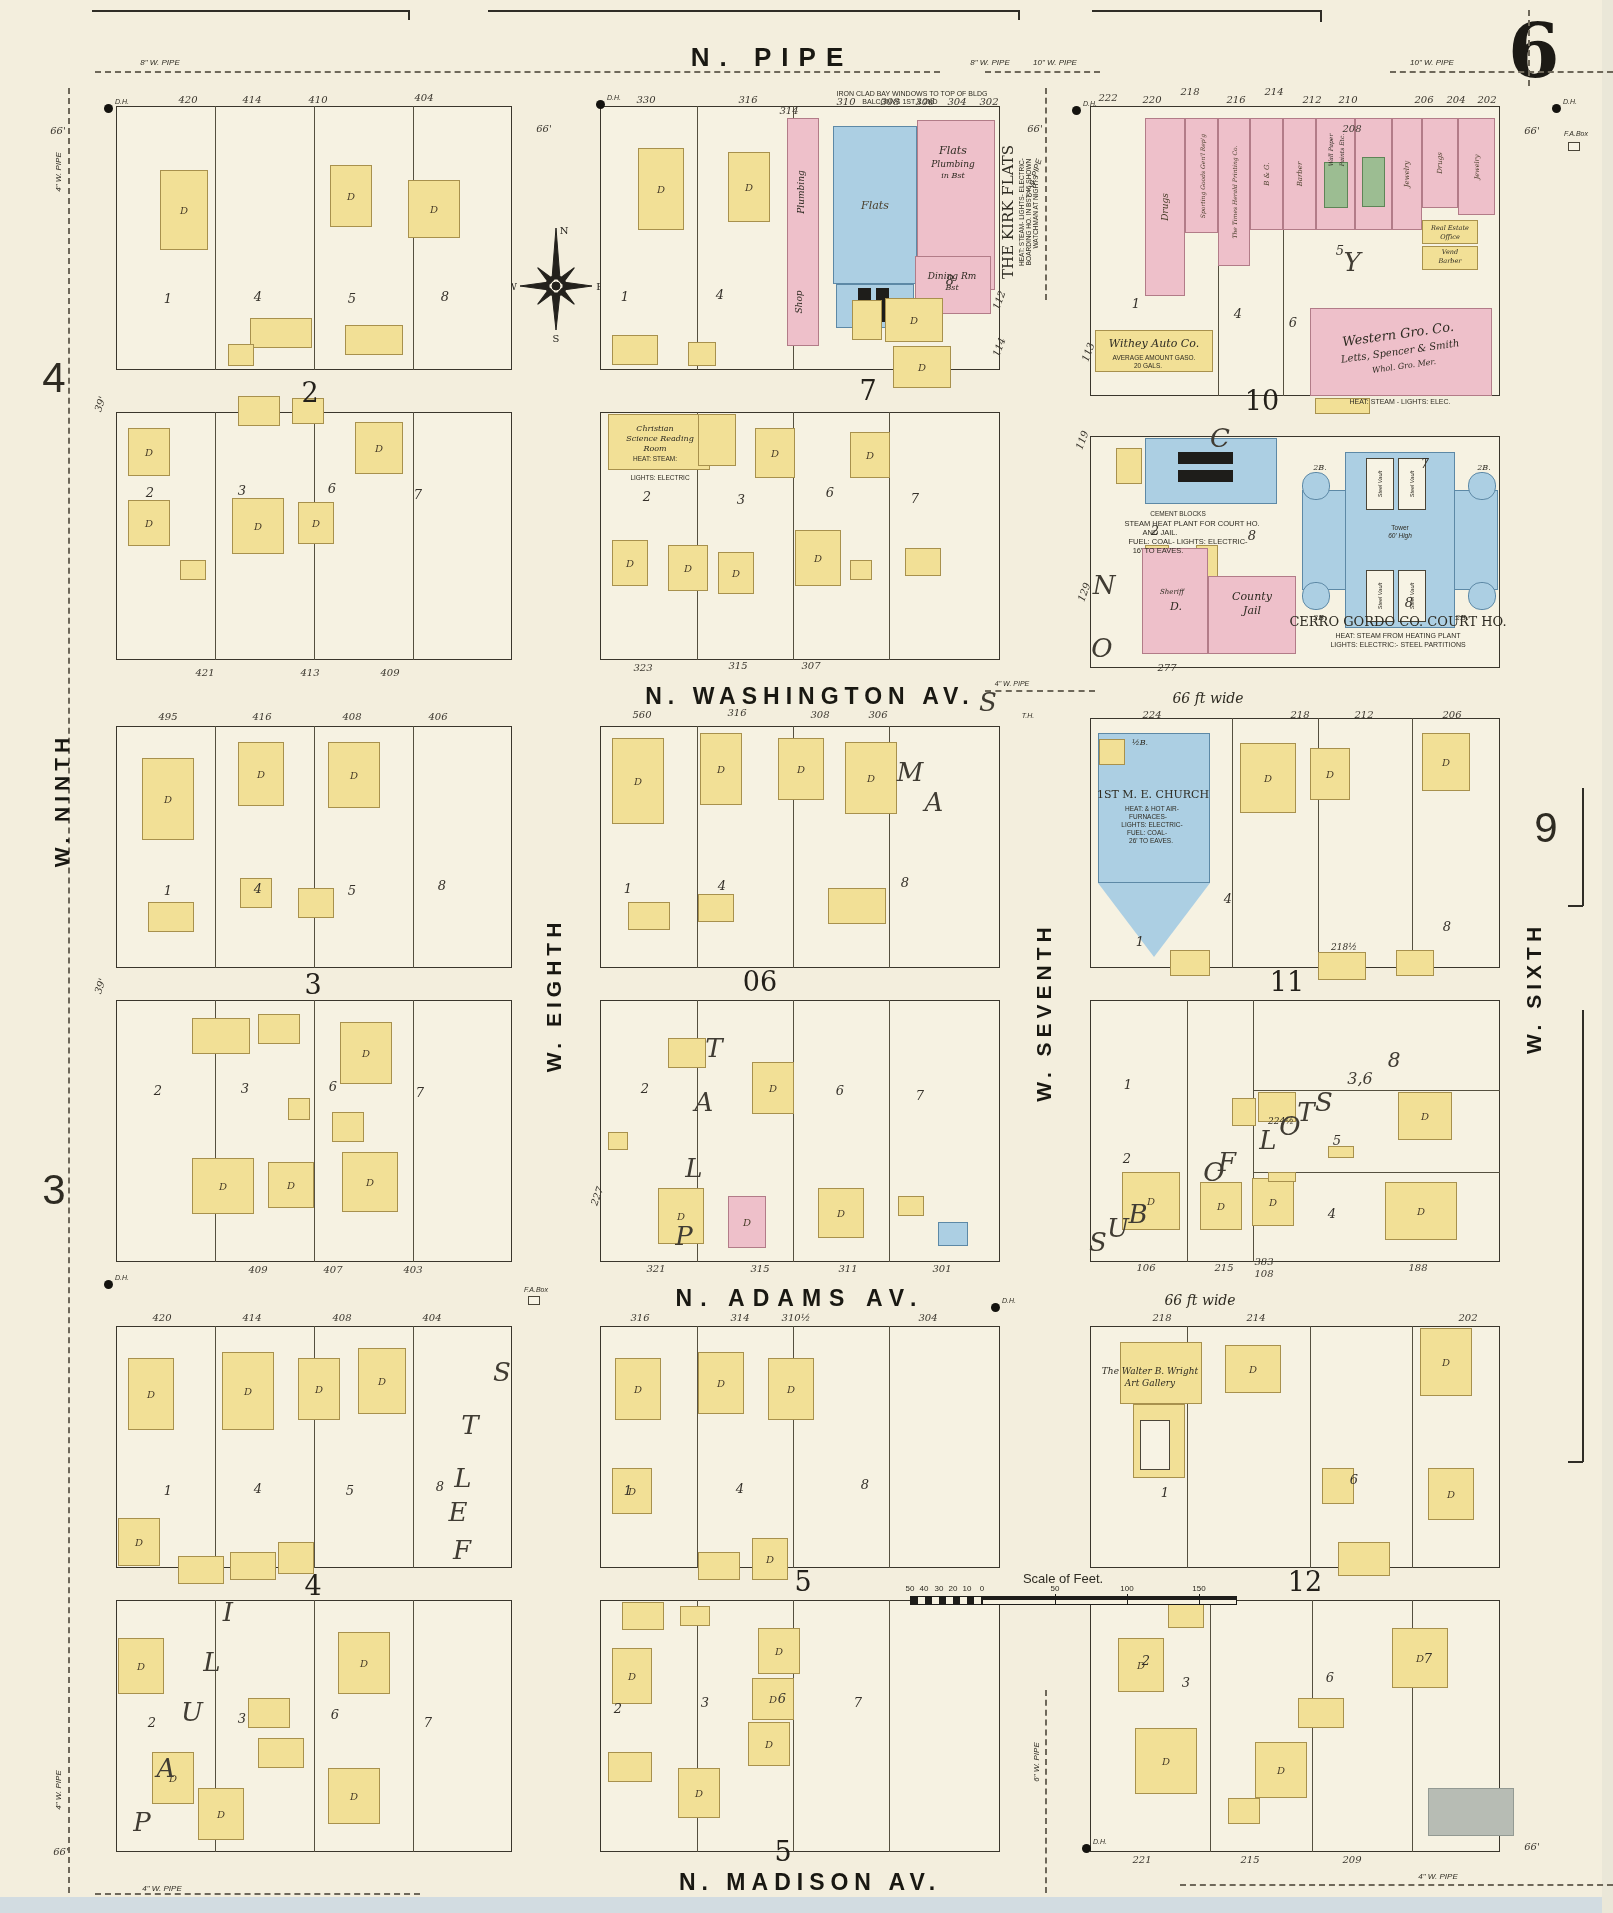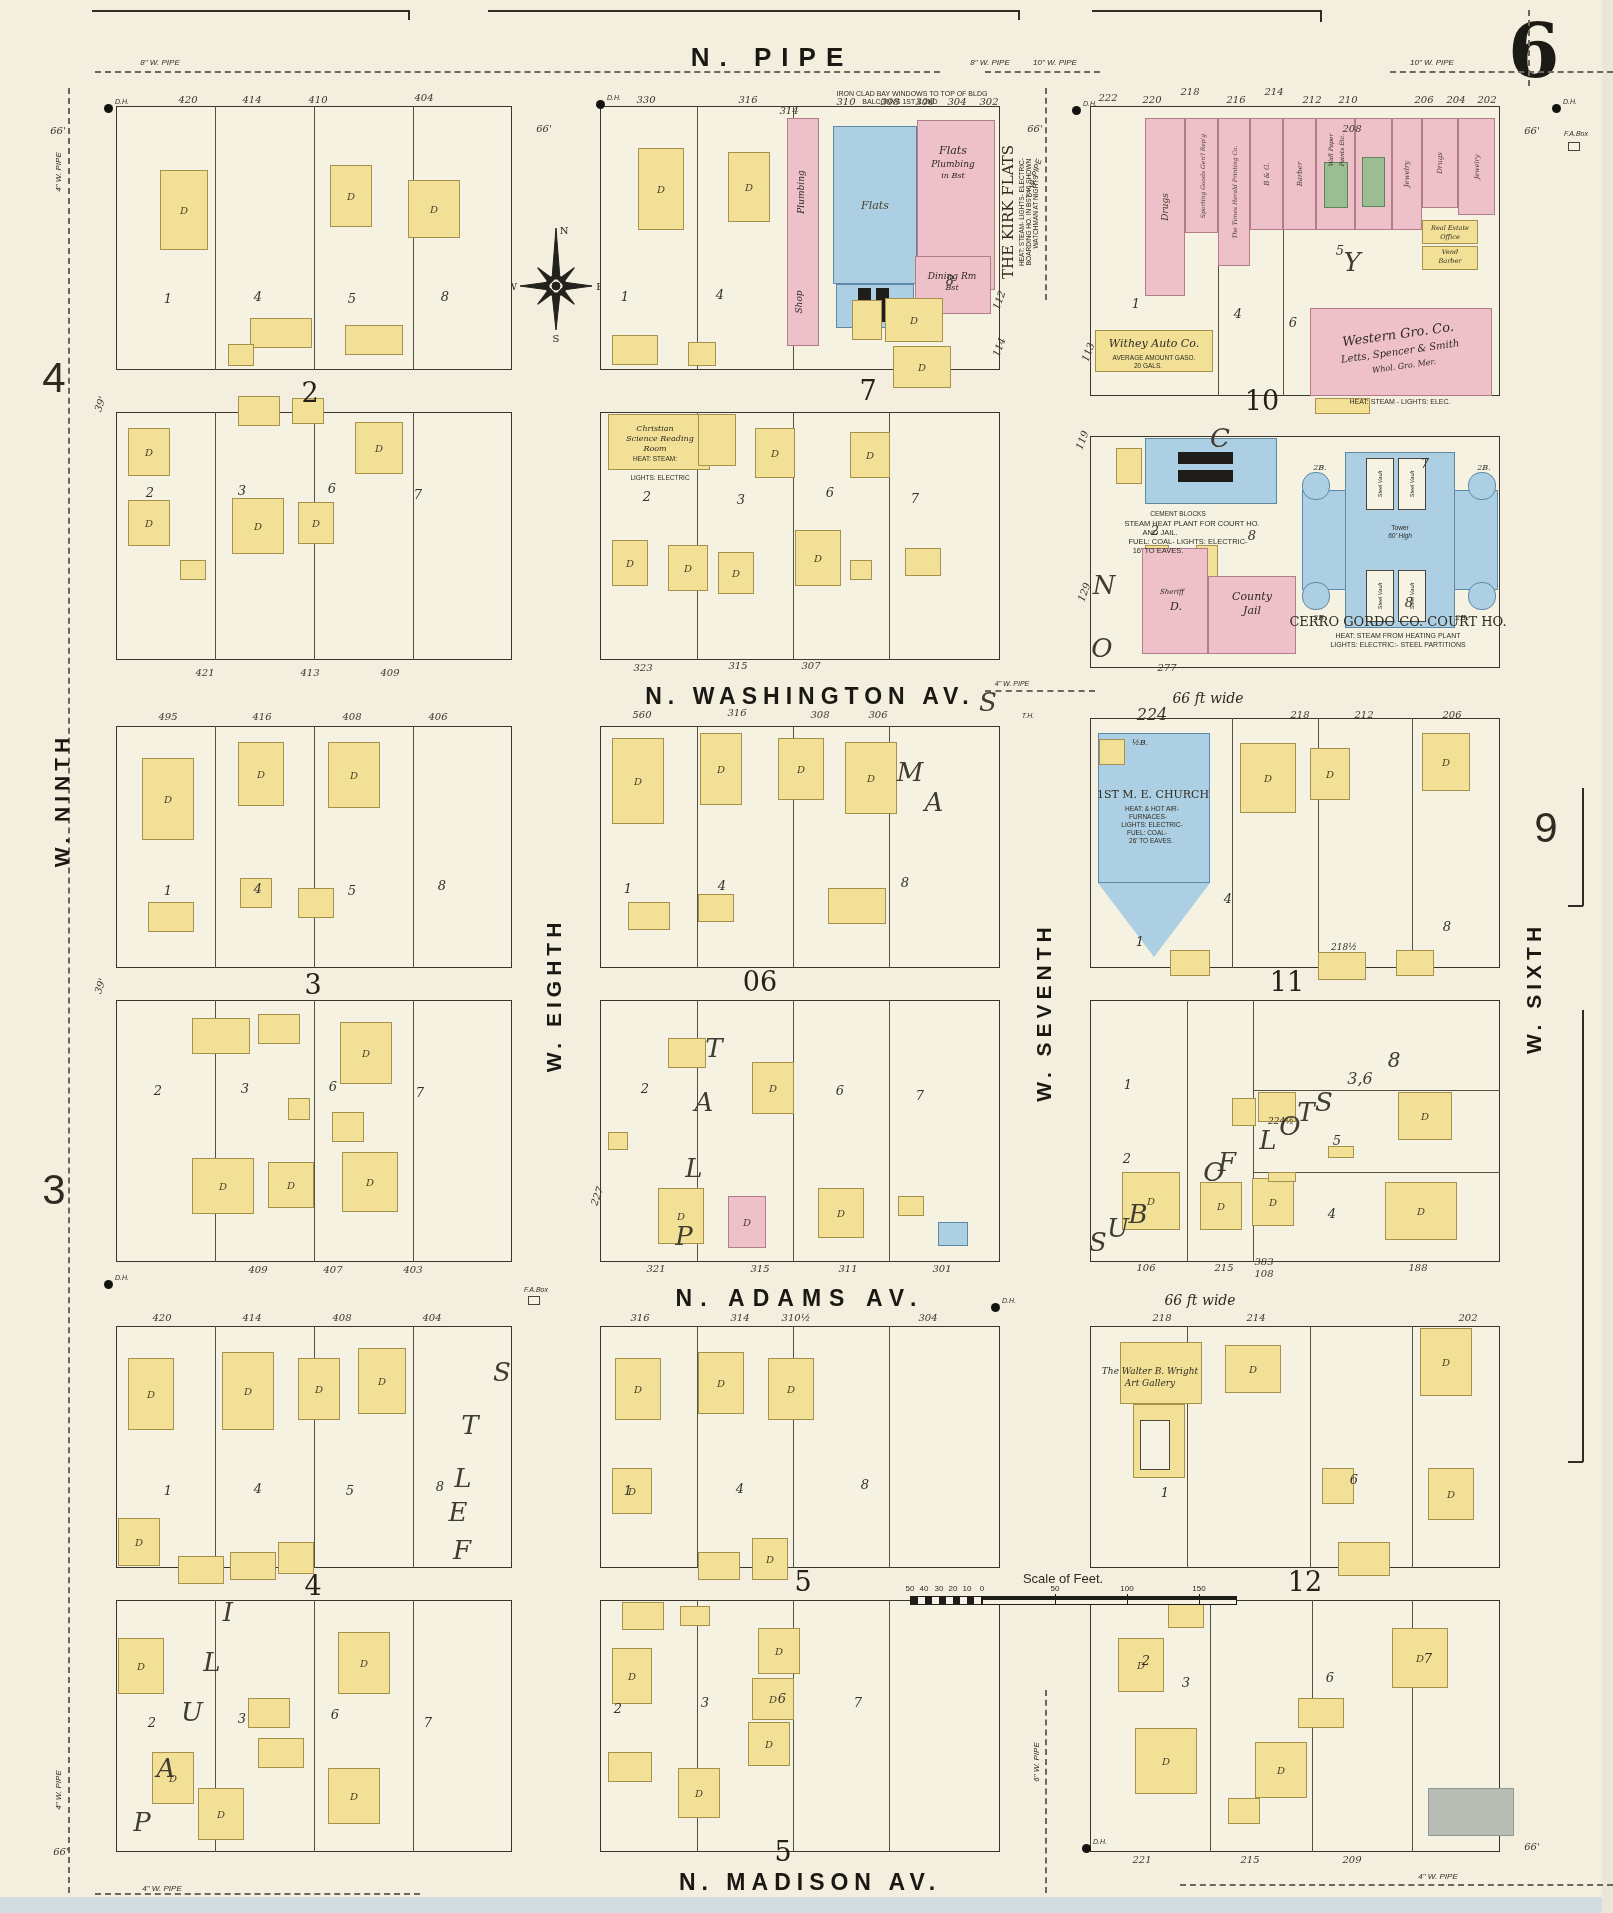--- a/index.html
+++ b/index.html
@@ -599,21 +599,21 @@
     <div class="t addr" style="left: 811px; top: 665px; font-size: 10px; position: absolute; transform: translate(-50%, -50%);">307</div>
     <div class="t addr" style="left: 1167px; top: 667px; font-size: 10px; position: absolute; transform: translate(-50%, -50%);">277</div>
     <div class="t addr" style="left: 168px; top: 716px; font-size: 10px; position: absolute; transform: translate(-50%, -50%);">495</div>
     <div class="t addr" style="left: 262px; top: 716px; font-size: 10px; position: absolute; transform: translate(-50%, -50%);">416</div>
     <div class="t addr" style="left: 352px; top: 716px; font-size: 10px; position: absolute; transform: translate(-50%, -50%);">408</div>
     <div class="t addr" style="left: 438px; top: 716px; font-size: 10px; position: absolute; transform: translate(-50%, -50%);">406</div>
     <div class="t addr" style="left: 642px; top: 714px; font-size: 10px; position: absolute; transform: translate(-50%, -50%);">560</div>
     <div class="t addr" style="left: 737px; top: 712px; font-size: 10px; position: absolute; transform: translate(-50%, -50%);">316</div>
     <div class="t addr" style="left: 820px; top: 714px; font-size: 10px; position: absolute; transform: translate(-50%, -50%);">308</div>
     <div class="t addr" style="left: 878px; top: 714px; font-size: 10px; position: absolute; transform: translate(-50%, -50%);">306</div>
-    <div class="t addr" style="left: 1152px; top: 714px; font-size: 16px; position: absolute; transform: translate(-50%, -50%);">224</div>
+    <div class="t addr" style="left: 1152px; top: 714px; font-size: 10px; position: absolute; transform: translate(-50%, -50%);">224</div>
     <div class="t addr" style="left: 1300px; top: 714px; font-size: 10px; position: absolute; transform: translate(-50%, -50%);">218</div>
     <div class="t addr" style="left: 1364px; top: 714px; font-size: 10px; position: absolute; transform: translate(-50%, -50%);">212</div>
     <div class="t addr" style="left: 1452px; top: 714px; font-size: 10px; position: absolute; transform: translate(-50%, -50%);">206</div>
     <div class="t addr" style="left: 258px; top: 1269px; font-size: 10px; position: absolute; transform: translate(-50%, -50%);">409</div>
     <div class="t addr" style="left: 333px; top: 1269px; font-size: 10px; position: absolute; transform: translate(-50%, -50%);">407</div>
     <div class="t addr" style="left: 413px; top: 1269px; font-size: 10px; position: absolute; transform: translate(-50%, -50%);">403</div>
     <div class="t addr" style="left: 656px; top: 1268px; font-size: 10px; position: absolute; transform: translate(-50%, -50%);">321</div>
     <div class="t addr" style="left: 760px; top: 1268px; font-size: 10px; position: absolute; transform: translate(-50%, -50%);">315</div>
     <div class="t addr" style="left: 848px; top: 1268px; font-size: 10px; position: absolute; transform: translate(-50%, -50%);">311</div>
     <div class="t addr" style="left: 942px; top: 1268px; font-size: 10px; position: absolute; transform: translate(-50%, -50%);">301</div>

